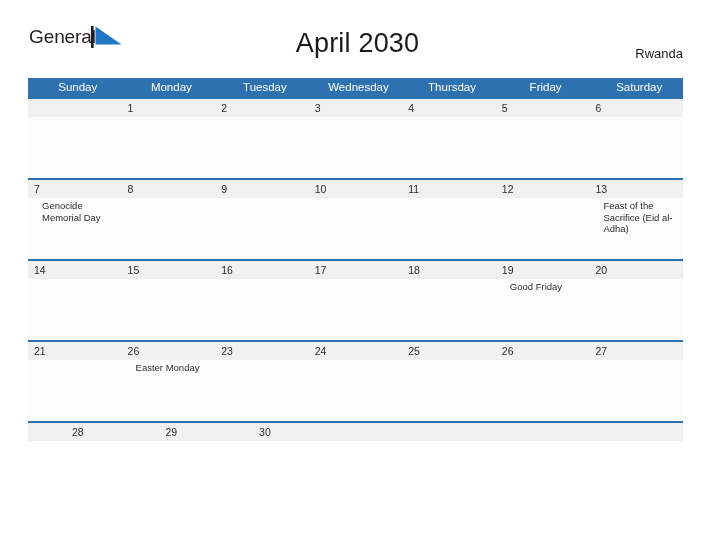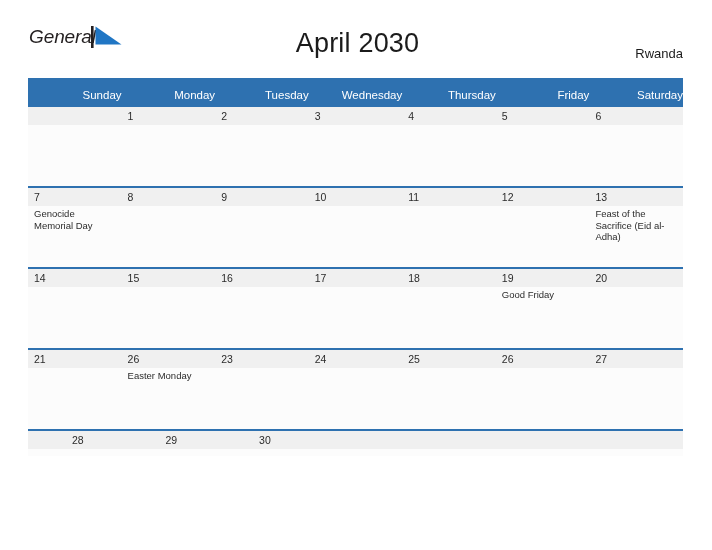--- a/index.html
+++ b/index.html
@@ -32,21 +32,20 @@
     height: 42px;
     line-height: 1;
     user-select: none;
   }
   .brand-row1 {
     position: relative;
     font-size: 19px;
     color: #231f20;
     letter-spacing: -0.1px;
     height: 21px;
-    font-style: italic;
   }
   .brand-general {
     display: inline-block;
     vertical-align: top;
   }
   .brand-flag {
     position: absolute;
     left: 62px;
     top: -1px;
     width: 31px;
@@ -91,22 +90,22 @@
     table-layout: fixed;
     background: #fcfcfc;
   }
   .calendar col { width: 93.57px; }
 
   .calendar thead th {
     background: #2e71b0;
     color: #ffffff;
     font-size: 11.5px;
     font-weight: normal;
-    text-align: right;
-    padding: 12px 0 4px 6px;
+    text-align: center;
+    padding: 4px 0 4px 6px;
     height: 10px;
     line-height: 11px;
     border: none;
   }
 
   .calendar tbody td {
     vertical-align: top;
     padding: 0;
     border: none;
     border-top: 2px solid #2e71b0;
@@ -128,20 +127,21 @@
     line-height: 18px;
     height: 18px;
     padding-left: 6px;
     box-sizing: border-box;
   }
   .daynum.empty {
     color: transparent;
   }
   .events {
     padding: 2px 7px 0 6px;
+    margin-left: 8px;
   }
   .event {
     font-size: 9.5px;
     color: #2b2b2b;
     line-height: 11.5px;
     word-wrap: break-word;
   }
 
   
 </style>

